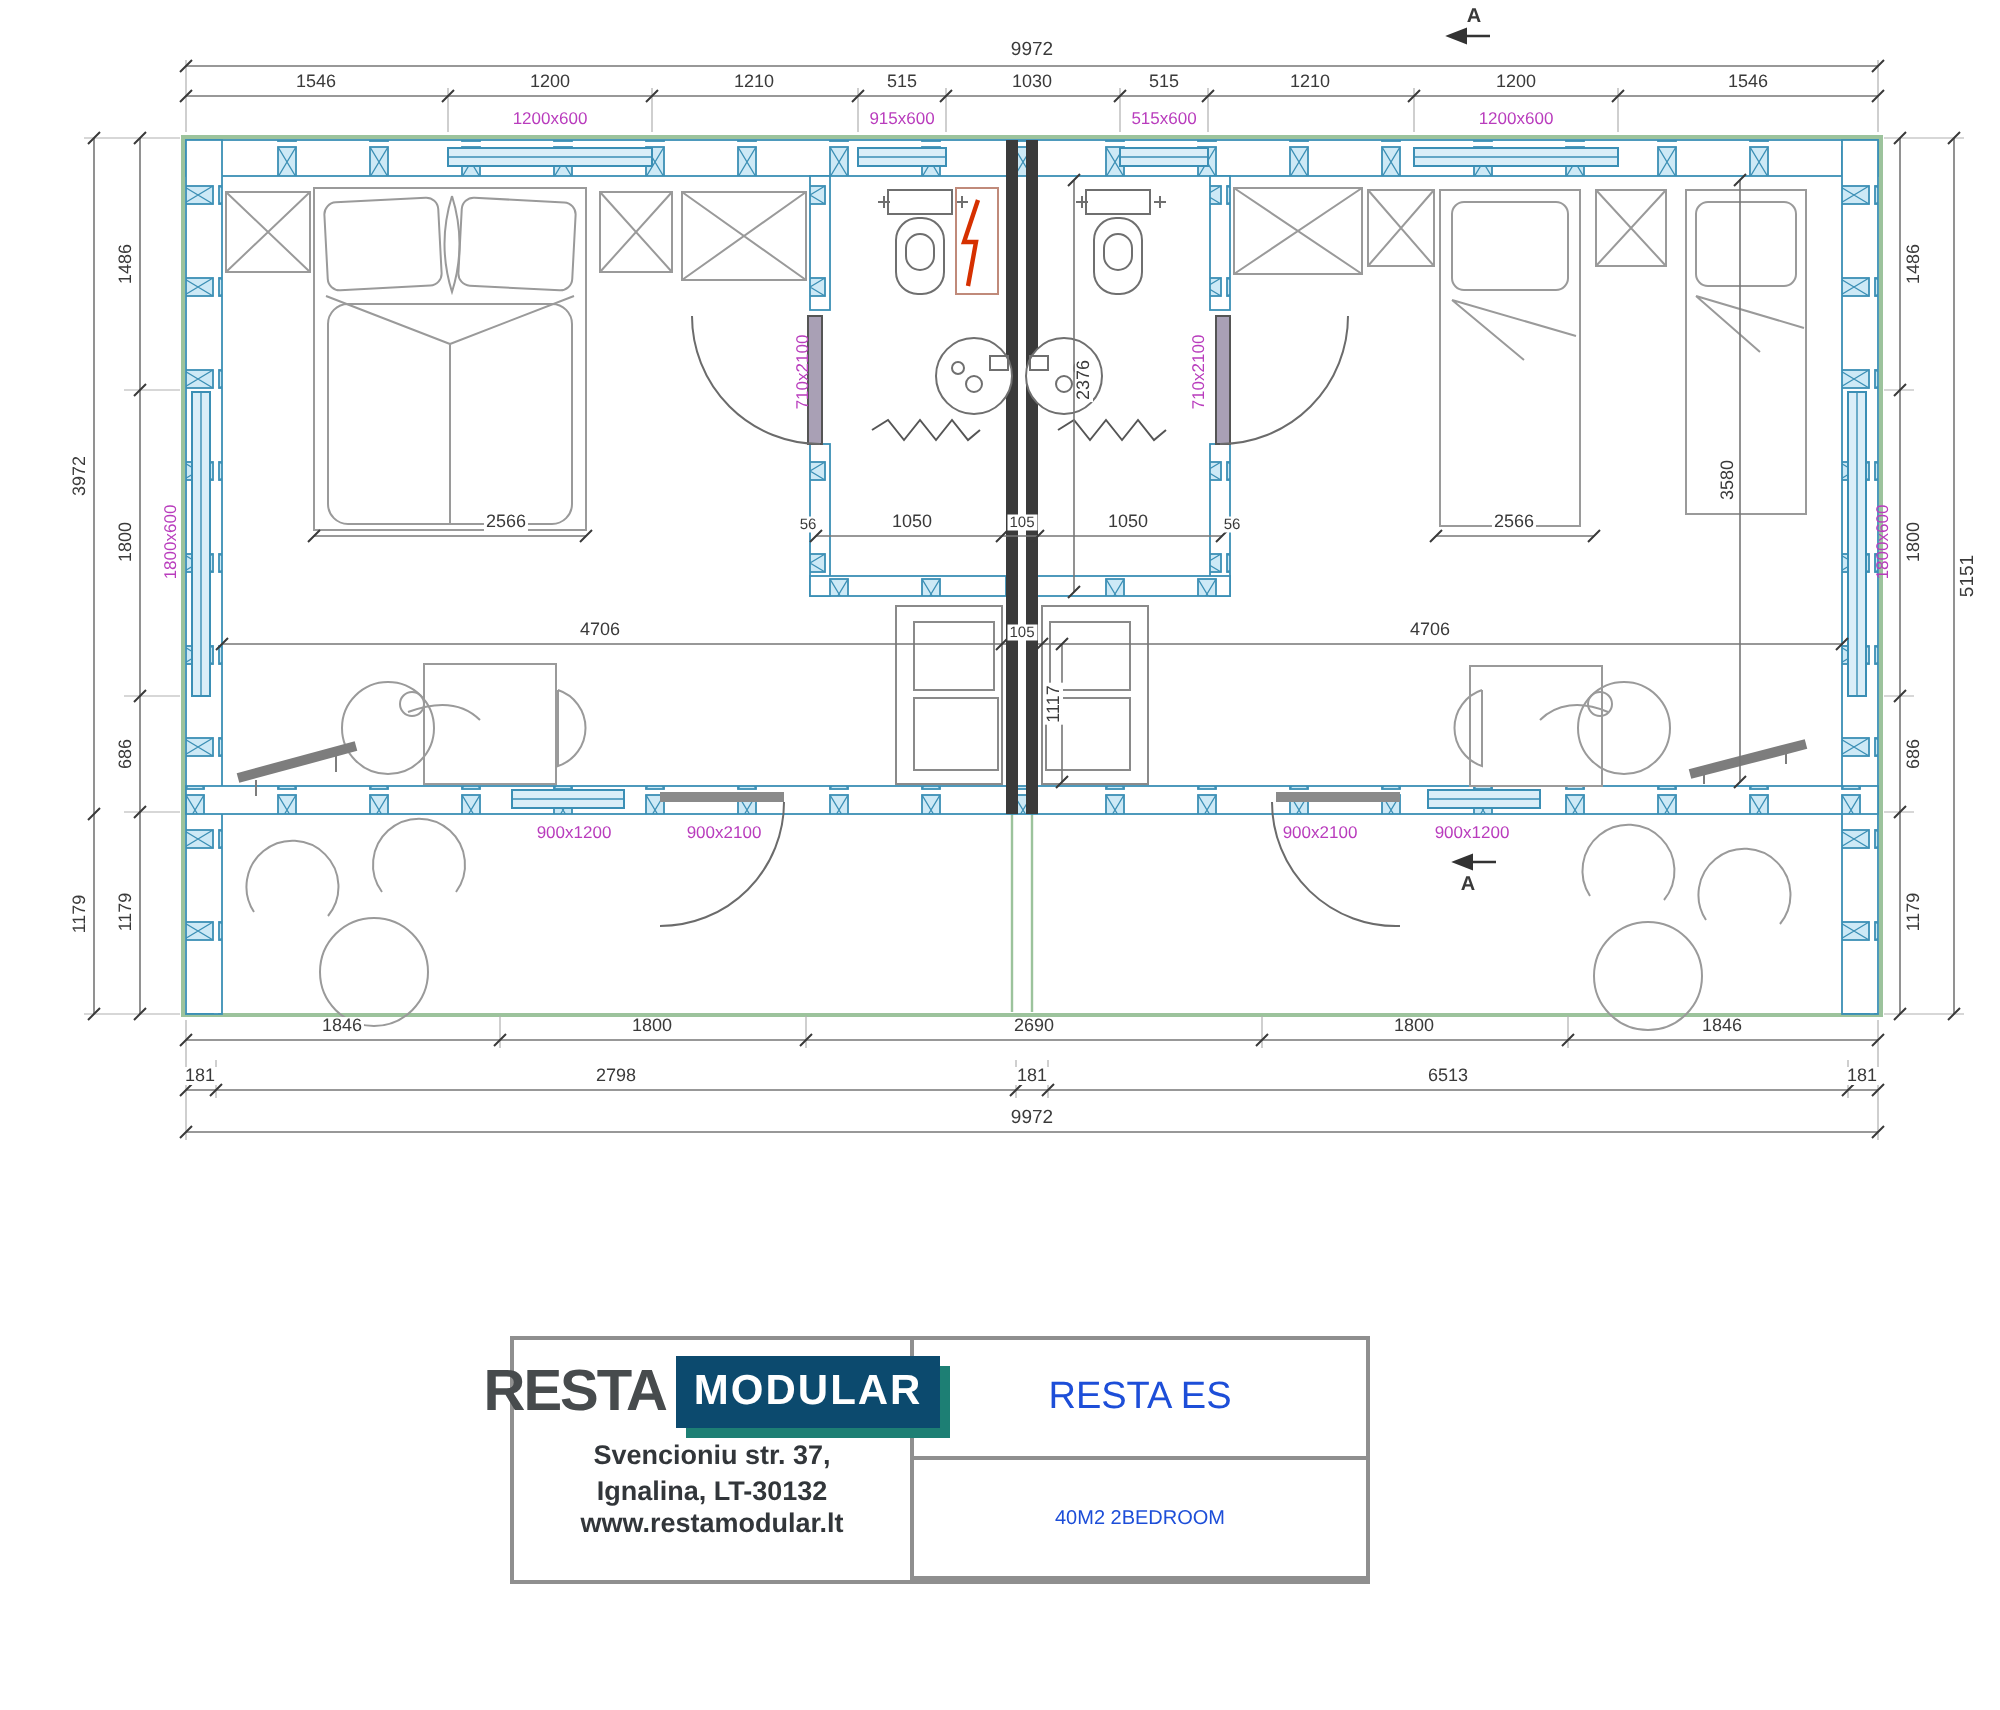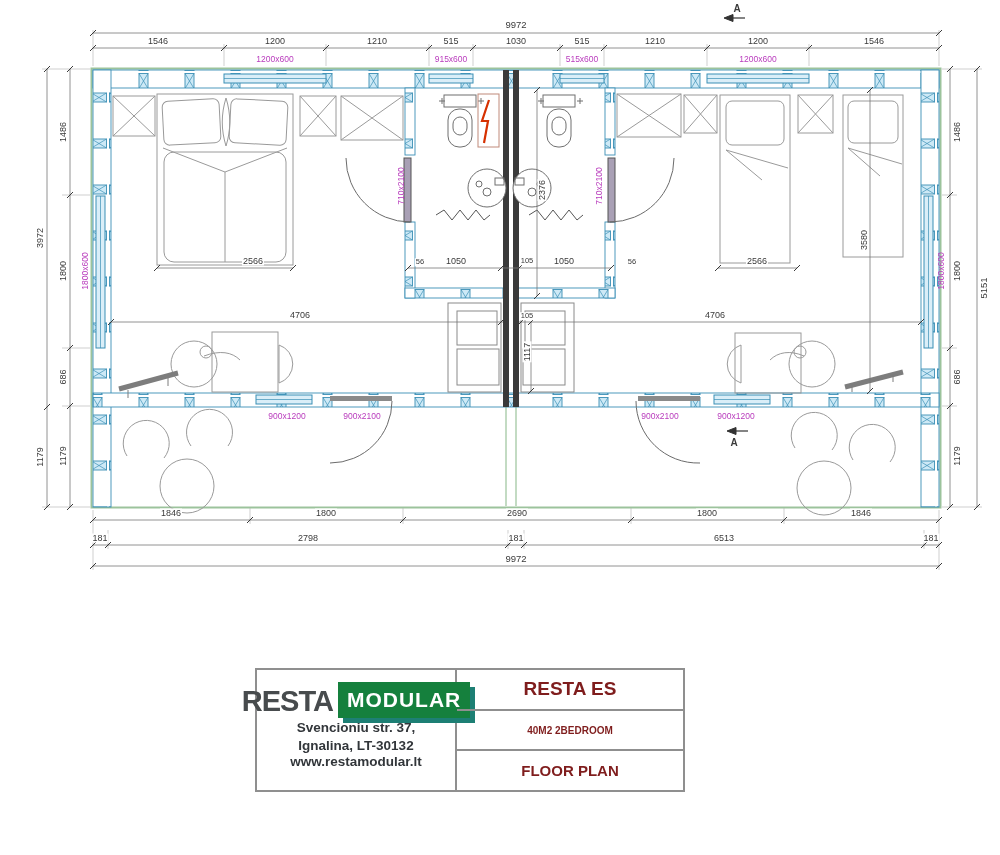--- a/index.html
+++ b/index.html
@@ -4,38 +4,38 @@
 <style>
   html,body{margin:0;padding:0;background:#fff;}
   #page{position:relative;width:1000px;height:855px;background:#fff;overflow:hidden;
         font-family:"Liberation Sans",sans-serif;}
   svg{position:absolute;left:0;top:0;}
   .lbl{position:absolute;transform:translate(-50%,-50%);font:9px "Liberation Sans",sans-serif;
        color:#3a3a3a;background:#fff;padding:0 1px;line-height:1;white-space:nowrap;}
   .big{font-size:9.5px;}
   .rot{transform:translate(-50%,-50%) rotate(-90deg);}
   .mg{color:#b93cbd;font-size:8.5px;background:transparent;}
-  .sm{font-size:7.5px;margin-left:16px;}
+  .sm{font-size:7.5px;}
   .sec{font-size:10px;font-weight:bold;background:transparent;}
   
   .tblock{position:absolute;left:255px;top:668px;width:430px;height:124px;
           border:2px solid #8f8f8f;display:flex;background:#fff;box-sizing:border-box;}
   .tb-left{width:200px;border-right:2px solid #8f8f8f;box-sizing:border-box;
            display:flex;flex-direction:column;align-items:center;padding-top:4px;}
-  .logo-row{display:flex;align-items:flex-end;gap:5px;height:44px;}
+  .logo-row{display:flex;align-items:center;gap:5px;height:44px;}
   .logo-resta{font-size:29px;font-weight:900;color:#474b4d;letter-spacing:-1px;}
-  .logo-box{background:#15803d;color:#fff;padding:6px 9px;font-size:21px;font-weight:bold;
+  .logo-box{background:#0c4a6e;color:#fff;padding:6px 9px;font-size:21px;font-weight:bold;
             letter-spacing:1px;box-shadow:5px 5px 0 #1d7f74;}
   .tagline{font-size:12.5px;font-weight:bold;color:#b5b9bb;letter-spacing:1.6px;
            margin-top:6px;border-bottom:1px solid #d5d5d5;padding-bottom:3px;width:188px;text-align:center;}
   .addr{font-size:13.5px;font-weight:bold;color:#32363a;line-height:1.18;margin-top:2px;text-align:center;}
   .web{font-size:13.5px;font-weight:bold;color:#32363a;text-align:center;}
   .tb-right{flex:1;display:flex;flex-direction:column;}
   .tb-row{flex:1;display:flex;align-items:center;justify-content:center;
-          font-weight:bold;color:#7f1d1d;box-sizing:border-box;}
+          font-weight:normal;color:#1d4ed8;box-sizing:border-box;}
   .tb-row1{font-size:19px;border-bottom:2px solid #8f8f8f;}
   .tb-row2{font-size:10px;border-bottom:2px solid #8f8f8f;}
   .tb-row3{font-size:15px;}
 </style>
 </head>
 <body>
 
 <div id="page">
 
 <svg width="1000" height="855" viewBox="0 0 1000 855">
@@ -337,17 +337,16 @@
       <span class="logo-resta">RESTA</span>
       <span class="logo-box">MODULAR</span>
     </div>
     <div class="addr">Svencioniu str. 37,</div>
     <div class="addr">Ignalina, LT-30132</div>
     <div class="web">www.restamodular.lt</div>
   </div>
   <div class="tb-right">
     <div class="tb-row tb-row1">RESTA ES</div>
     <div class="tb-row tb-row2">40M2 2BEDROOM</div>
-    <div class="tb-row tb-row3">FLOOR PLAN</div>
   </div>
 </div>
 
 </div>
 
 </body></html>

